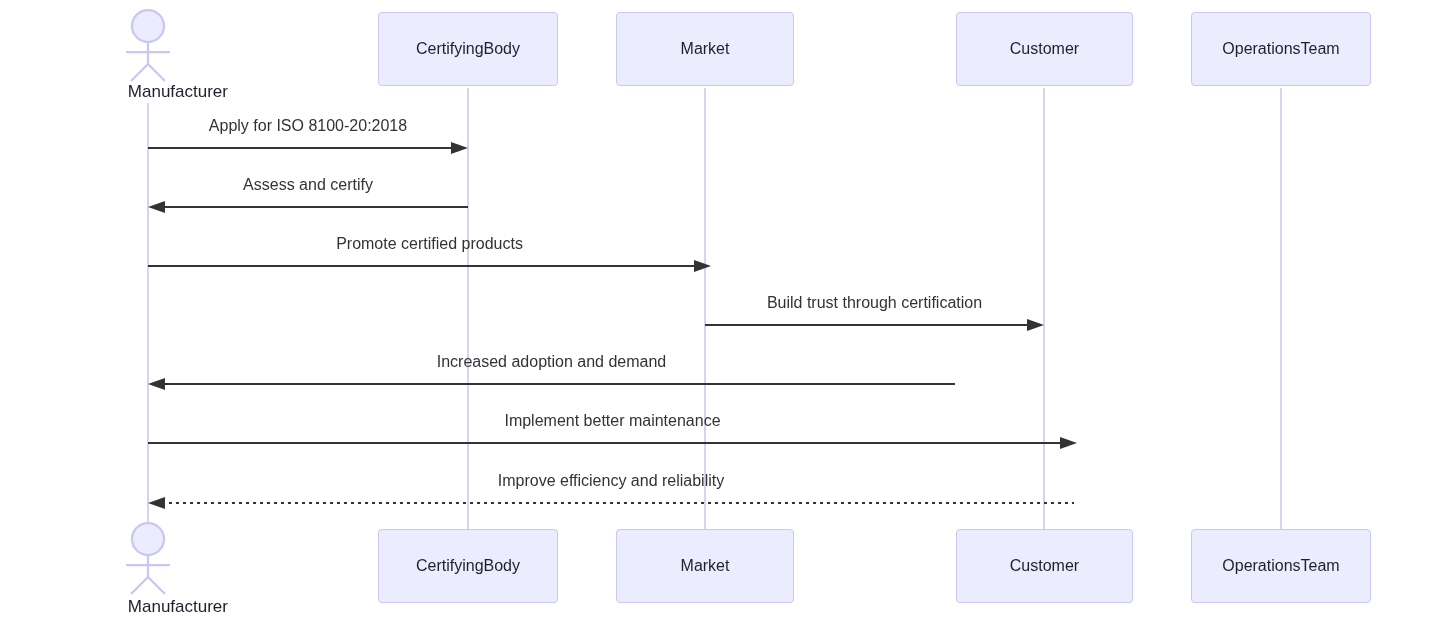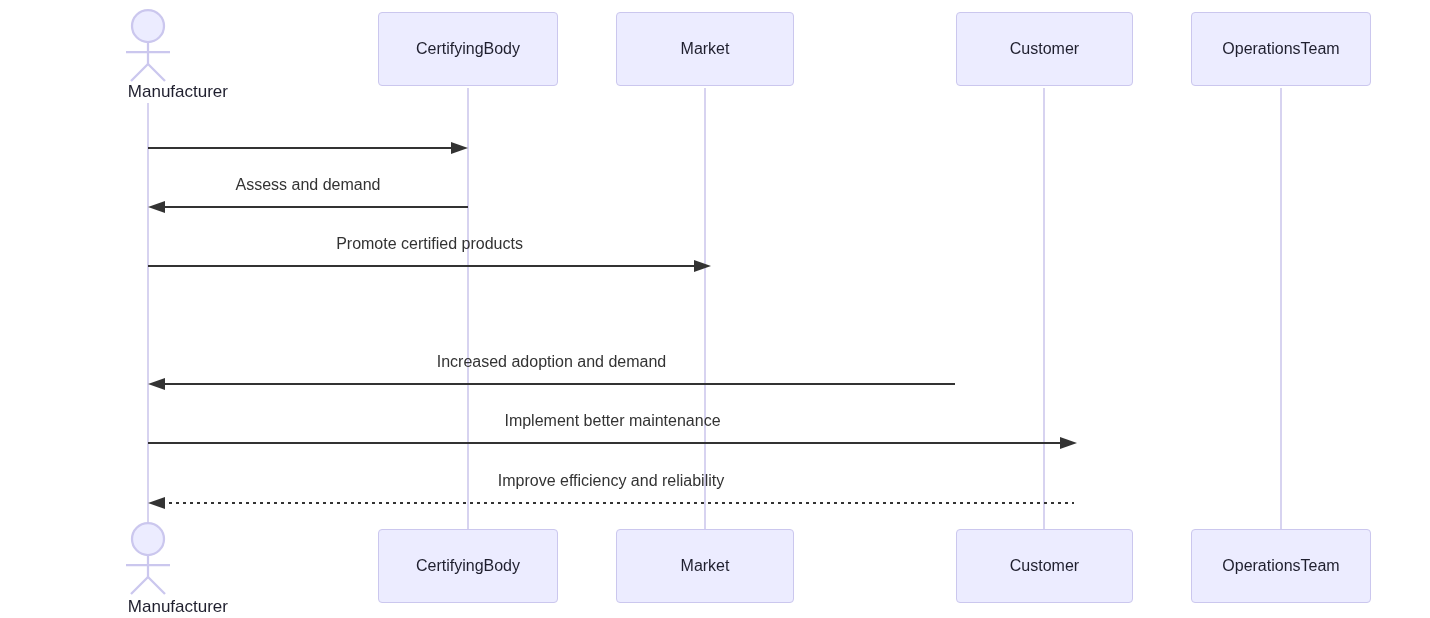--- a/index.html
+++ b/index.html
@@ -96,36 +96,42 @@
     <line x1="37" y1="56" x2="54" y2="73" stroke="#cbc7ee" stroke-width="2.25"></line>
   </svg>
   <div class="actor-label" style="left:68px; top:82px">Manufacturer</div>
 
   <div class="participant" style="left:378px;  top:12px; width:180px">CertifyingBody</div>
   <div class="participant" style="left:616px;  top:12px; width:178px">Market</div>
   <div class="participant" style="left:956px;  top:12px; width:177px">Customer</div>
   <div class="participant" style="left:1191px; top:12px; width:180px">OperationsTeam</div>
 
   <div class="msg" style="left:148px; top:117px; width:320px">
+    <div class="lbl">Apply for ISO 8100-20:2018</div>
     <div class="line solid-right"></div>
     <div class="arrowhead right"></div>
   </div>
 
   <div class="msg" style="left:148px; top:176px; width:320px">
-    <div class="lbl">Assess and demand</div>
+    <div class="lbl">Assess and certify</div>
     <div class="line solid-left"></div>
     <div class="arrowhead left"></div>
   </div>
 
   <div class="msg" style="left:148px; top:235px; width:563px">
     <div class="lbl">Promote certified products</div>
     <div class="line solid-right"></div>
     <div class="arrowhead right"></div>
   </div>
 
+  <div class="msg" style="left:705px; top:294px; width:339px">
+    <div class="lbl">Build trust through certification</div>
+    <div class="line solid-right"></div>
+    <div class="arrowhead right"></div>
+  </div>
 
   <div class="msg" style="left:148px; top:353px; width:807px">
     <div class="lbl">Increased adoption and demand</div>
     <div class="line solid-left"></div>
     <div class="arrowhead left"></div>
   </div>
 
   <div class="msg" style="left:148px; top:412px; width:929px">
     <div class="lbl">Implement better maintenance</div>
     <div class="line solid-right"></div>

